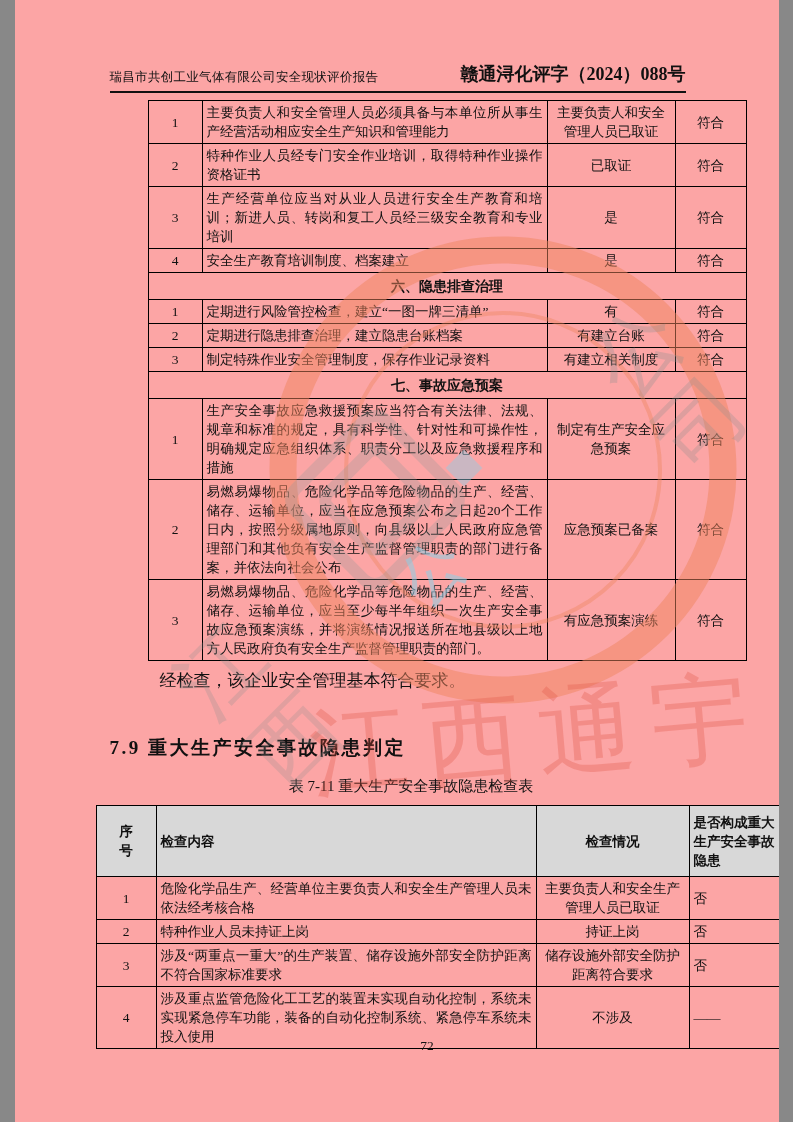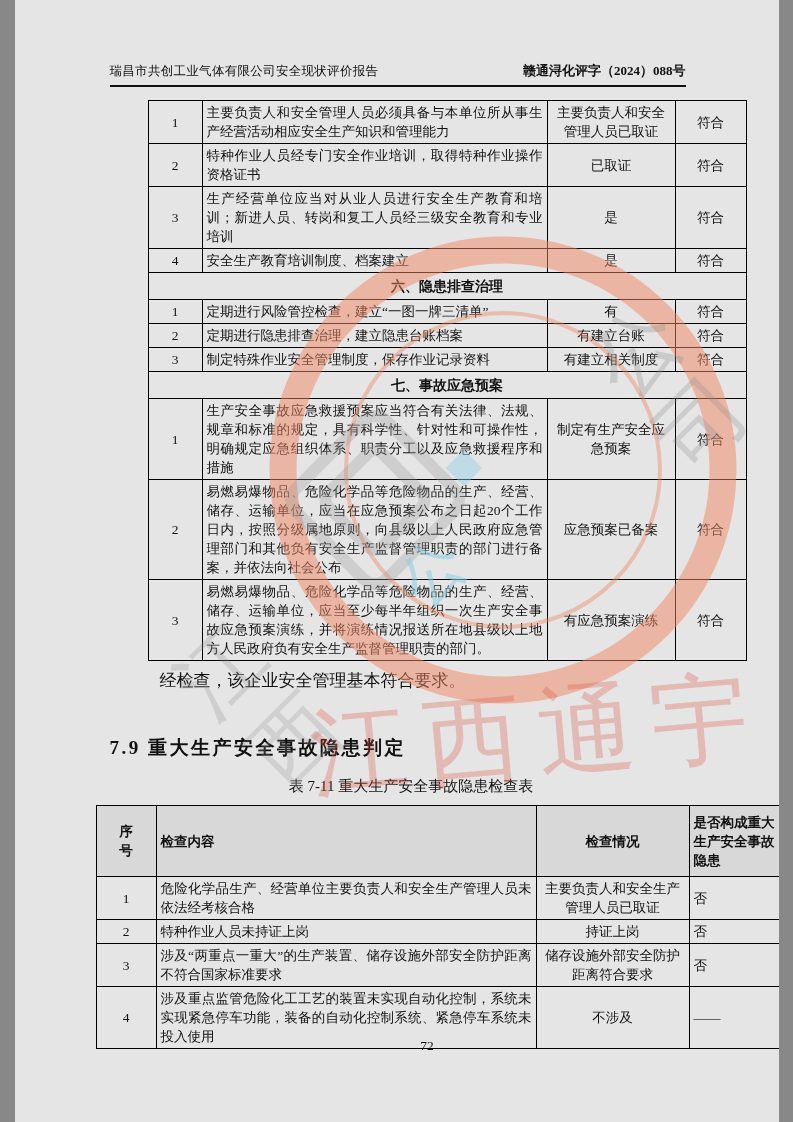--- a/index.html
+++ b/index.html
@@ -1,33 +1,33 @@
 <!DOCTYPE html>
 <html><head>
 <meta charset="utf-8">
 <style>
   html,body{margin:0;padding:0;}
   body{background:#888;}
   .page{
     position:relative;
     width:764px;height:1122px;
     margin:0 auto;
-    background:#e5e5e5;
+    background:#fca5a5;
     overflow:hidden;
     font-family:"Liberation Serif", serif;
     color:#111;
   }
   
   .hdr{
     position:absolute;top:62px;left:95px;right:93px;
     display:flex;justify-content:space-between;align-items:flex-end;
     padding-bottom:5px;border-bottom:2.5px solid #111;
   }
   .hdr-left{font-size:12.5px;letter-spacing:0.3px;}
-  .hdr-right{font-size:13px;font-weight:bold;}
+  .hdr-right{font-size:18px;font-weight:bold;}
   
   .content{position:absolute;top:100px;left:0;right:0;}
   
   table{border-collapse:collapse;table-layout:fixed;}
   td,th{border:1px solid #000;font-size:13.5px;line-height:19px;vertical-align:middle;padding:2px 4px;word-break:break-all;}
   .t1{margin-left:133px;width:562px;}
   .t1 .c-no{width:45px;text-align:center;}
   .t1 .c-content{width:336px;text-align:justify;}
   .t1 .c-sit{width:119px;text-align:center;}
   .t1 .c-res{width:62px;text-align:center;}

